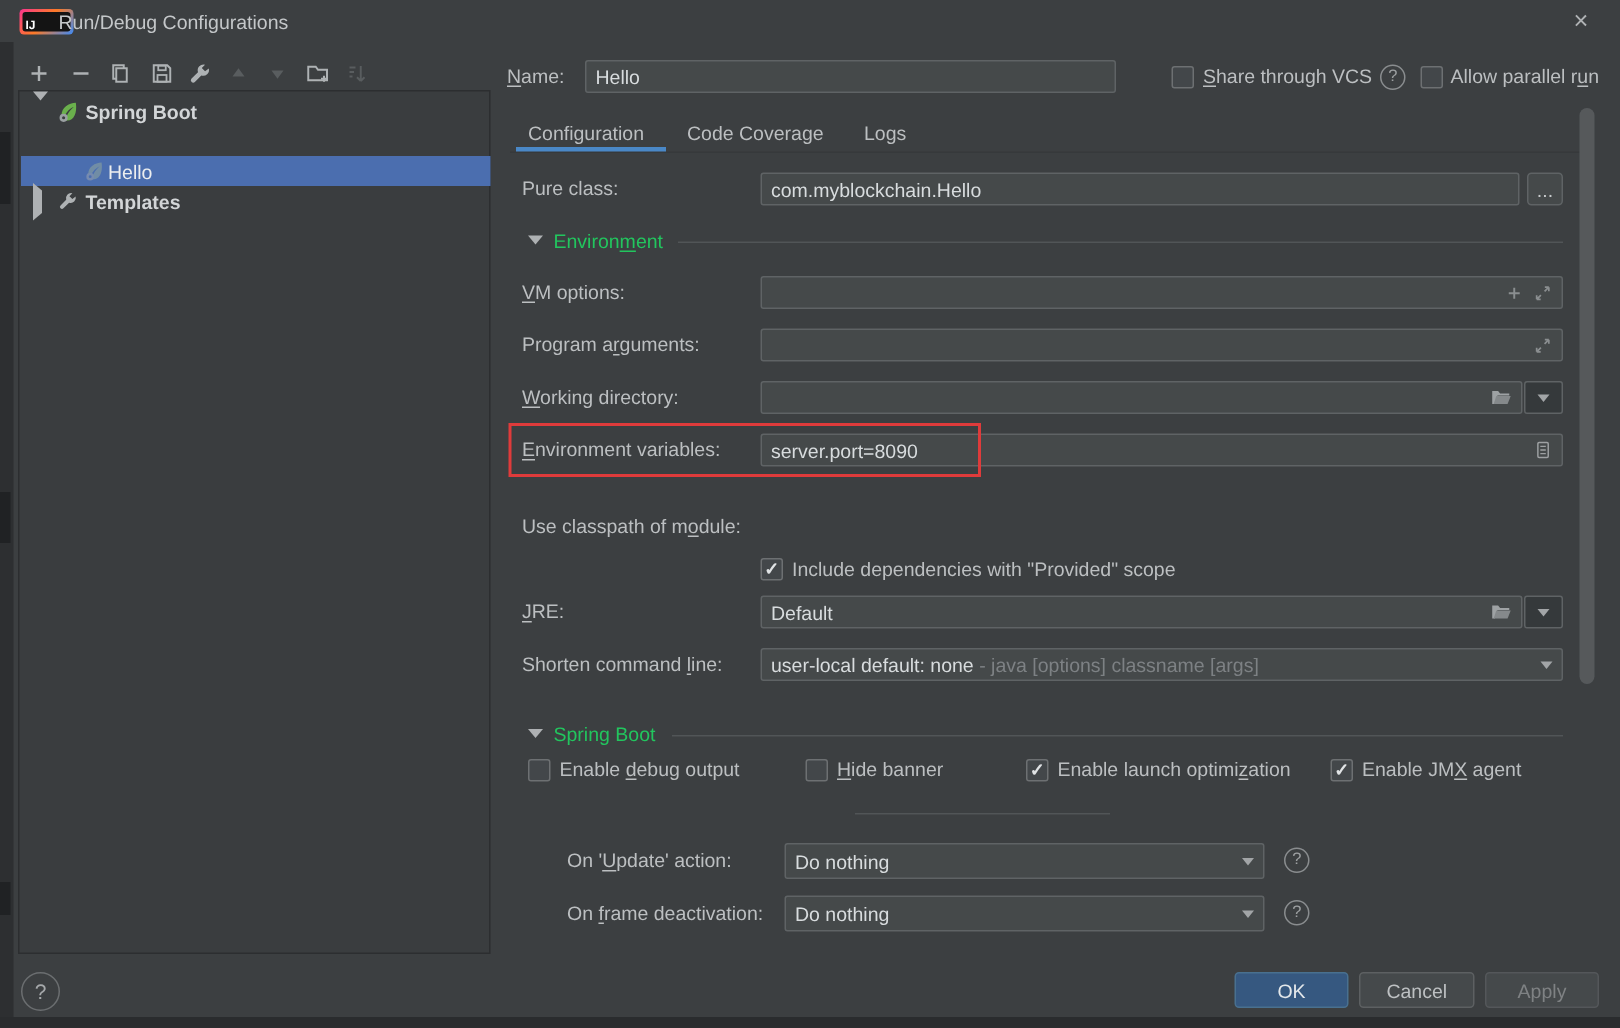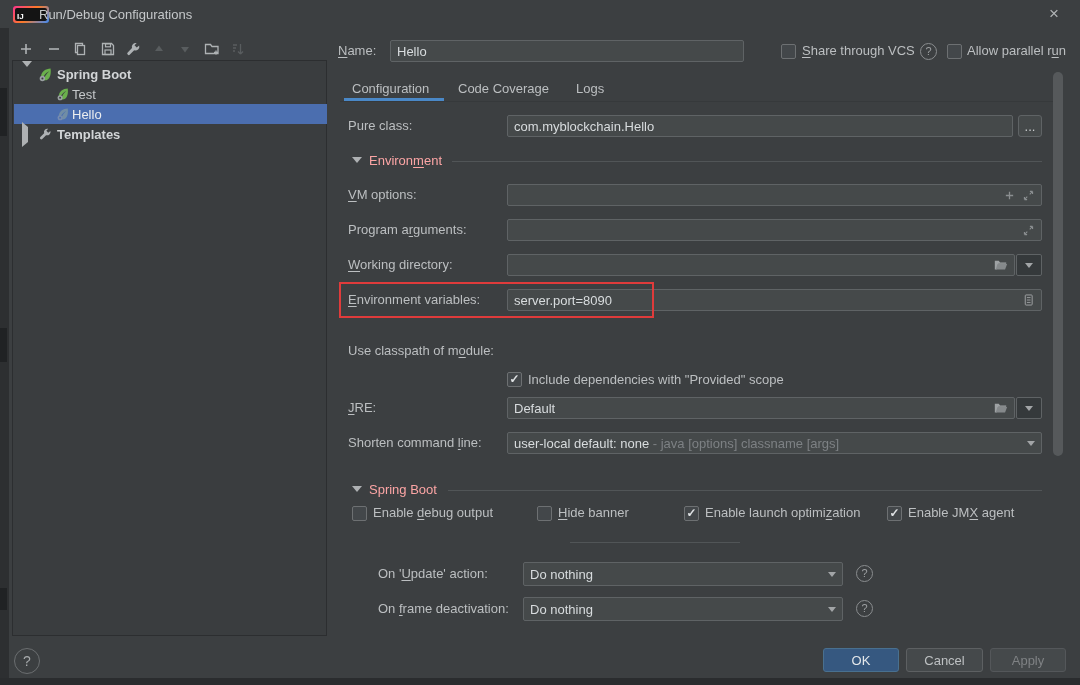--- a/index.html
+++ b/index.html
@@ -48,21 +48,21 @@
   .gap { flex:1; }
   .sqbtn { position:absolute; height:22px; background:#45494a; border:1px solid #5f6365; border-radius:3px;
            display:flex; align-items:center; justify-content:center; color:#c8cbcd; cursor:pointer; }
   .ddbtn { position:absolute; height:22px; width:26px; background:#35393b; border:1px solid #5f6365; border-radius:2px;
            display:flex; align-items:center; justify-content:center; cursor:pointer; }
   .arr-dn { width:0; height:0; border-left:4px solid transparent; border-right:4px solid transparent; border-top:5px solid #a2a5a7; }
   .fieldicon { display:flex; align-items:center; margin-left:6px; }
 
   
   .sec-chevron { position:absolute; width:0; height:0; border-left:5px solid transparent; border-right:5px solid transparent; border-top:6px solid #aeb1b3; }
-  .sec-title { position:absolute; height:16px; line-height:16px; color:#fca5a5; }
+  .sec-title { position:absolute; height:16px; line-height:16px; color:#22c55e; }
   .sec-line { position:absolute; height:1px; background:#51555
 
 7; background:#515557; }
 
   
   .cb { position:absolute; width:15px; height:15px; background:#43474a; border:1px solid #6d7072; border-radius:2px;
         color:#e0e3e5; font-size:12px; line-height:13px; text-align:center; font-weight:bold; cursor:pointer; }
   .cblbl { position:absolute; height:20px; line-height:20px; color:#bcbfc1; white-space:nowrap; }
 
   
@@ -166,30 +166,20 @@
       <span class="tw" style="width:14px;margin-left:8px;"><span class="tri-down"></span></span>
       <span class="tw fieldicon" style="margin:0 4px 0 2px;">
         <svg width="15" height="15" viewBox="0 0 16 16">
             <path d="M13.4 1.6C8.3 1.8 3.2 4.8 3.2 10.7c0 1.5.6 2.7 1.5 3.2.5-3.9 3.4-7.8 7.3-9.5-3 2.5-5.4 6-5.9 9.7 5.2 1.2 8.5-4.3 7.3-12.5z" fill="#6ab04c"></path>
             <circle cx="4.7" cy="12.3" r="2.9" fill="#9aa0a2"></circle>
             <circle cx="4.7" cy="12.3" r="1.1" fill="#3a3d3f"></circle>
           </svg>
       </span>
       <span class="t-bold">Spring Boot</span>
     </div>
-    <div class="treerow" style="top:23px;">
-      <span class="tw fieldicon" style="margin-left:42px;margin-right:2px;">
-        <svg width="14" height="14" viewBox="0 0 16 16">
-            <path d="M13.4 1.6C8.3 1.8 3.2 4.8 3.2 10.7c0 1.5.6 2.7 1.5 3.2.5-3.9 3.4-7.8 7.3-9.5-3 2.5-5.4 6-5.9 9.7 5.2 1.2 8.5-4.3 7.3-12.5z" fill="#6ab04c"></path>
-            <circle cx="4.7" cy="12.3" r="2.9" fill="#9aa0a2"></circle>
-            <circle cx="4.7" cy="12.3" r="1.1" fill="#3a3d3f"></circle>
-          </svg>
-      </span>
-      <span class="t-norm">Test</span>
-    </div>
     <div class="treerow sel" style="top:43px;">
       <span class="tw fieldicon" style="margin-left:42px;margin-right:2px;opacity:.45;">
         <svg width="14" height="14" viewBox="0 0 16 16">
             <path d="M13.4 1.6C8.3 1.8 3.2 4.8 3.2 10.7c0 1.5.6 2.7 1.5 3.2.5-3.9 3.4-7.8 7.3-9.5-3 2.5-5.4 6-5.9 9.7 5.2 1.2 8.5-4.3 7.3-12.5z" fill="#9fb49a"></path>
             <circle cx="4.7" cy="12.3" r="2.9" fill="#aab0b2"></circle>
             <circle cx="4.7" cy="12.3" r="1.1" fill="#4b6eaf"></circle>
           </svg>
       </span>
       <span class="t-sel">Hello</span>
     </div>

